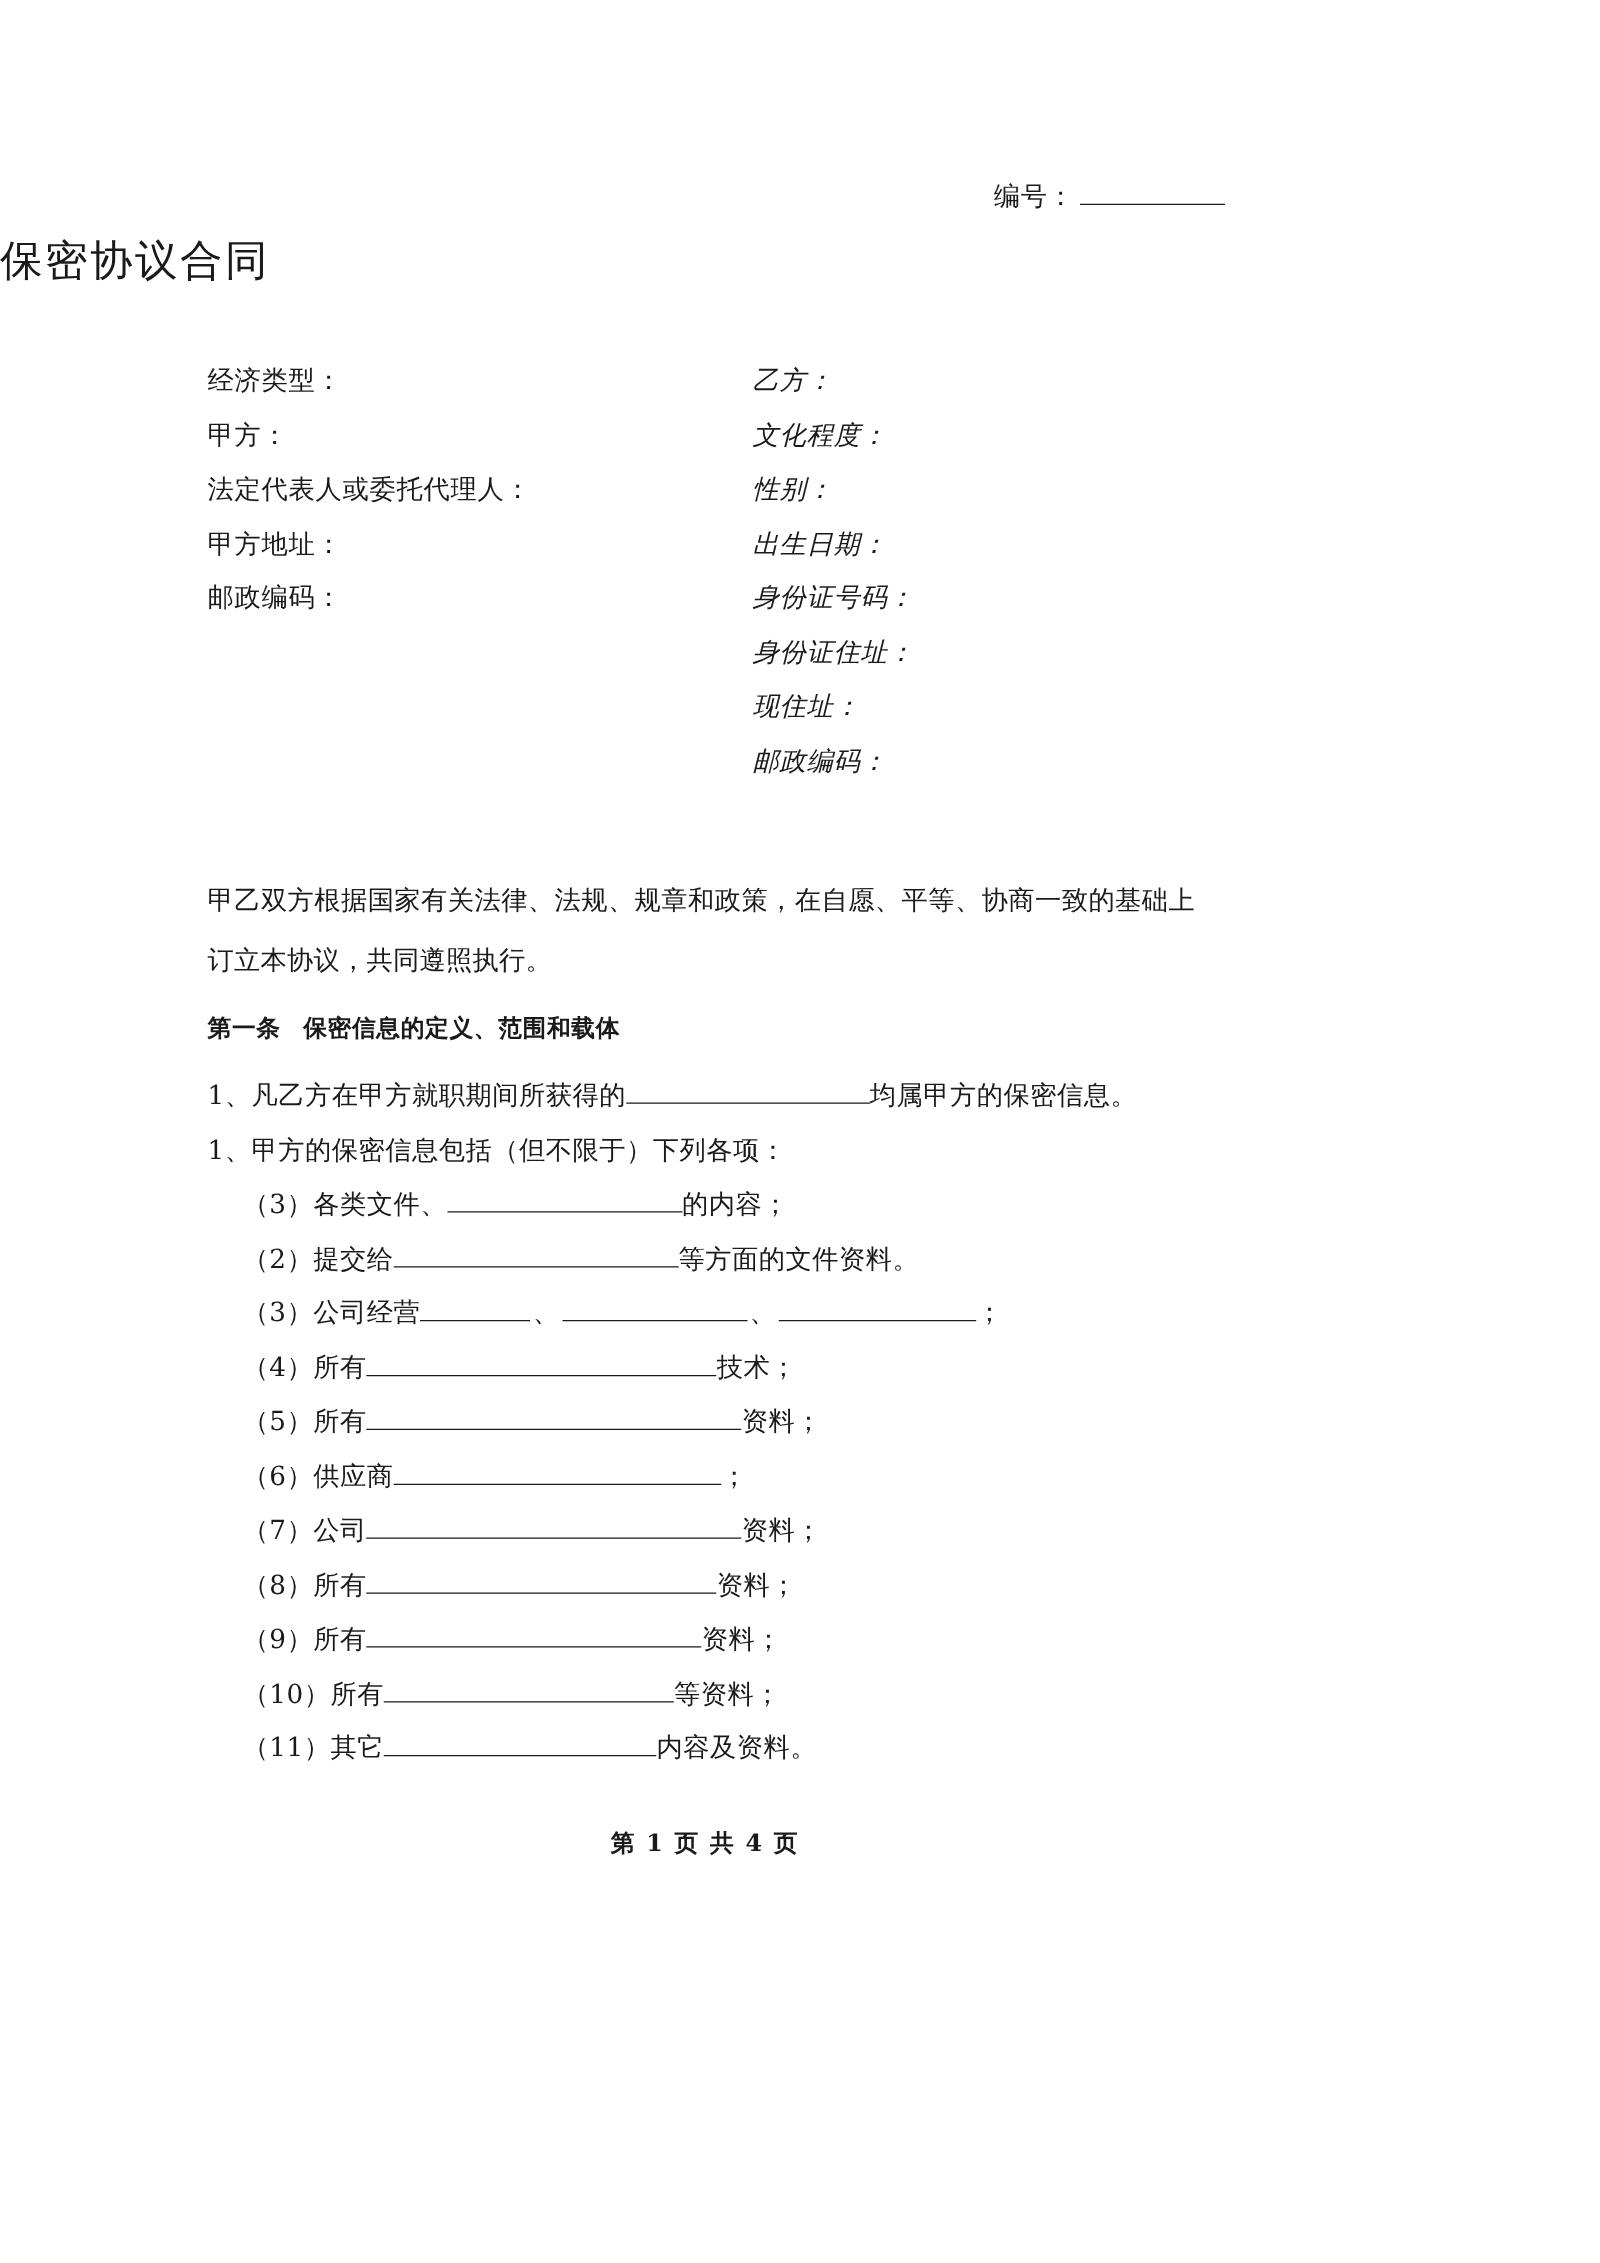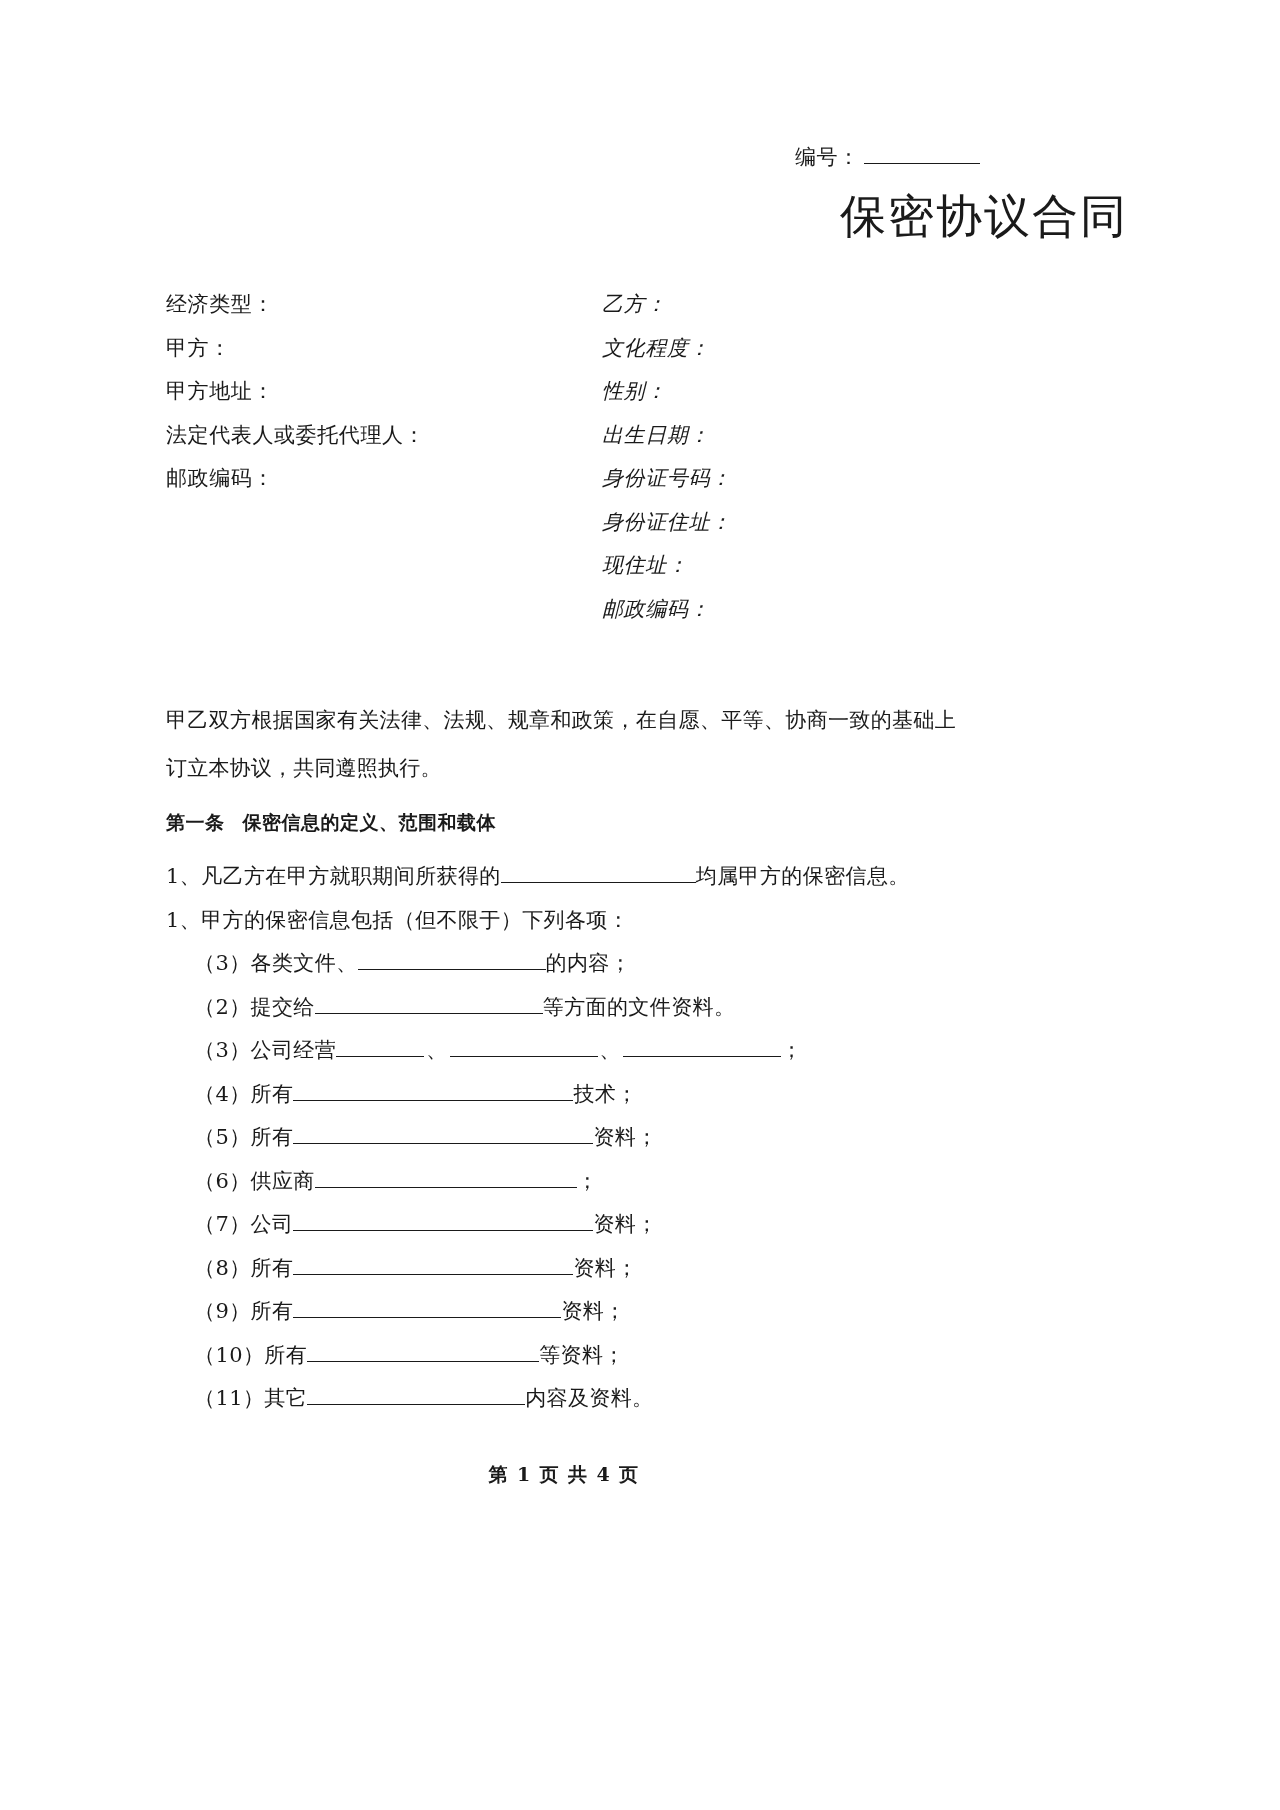--- a/index.html
+++ b/index.html
@@ -41,22 +41,22 @@
     margin-left: 4px;
     vertical-align: baseline;
   }
 
   
   .doc-title {
     position: absolute;
     left: 0;
     top: 186px;
     width: 1128px;
-    text-align: right;
-    font-size: 46px;
+    text-align: left;
+    font-size: 34px;
     letter-spacing: 2px;
     font-weight: normal;
     margin: 0;
   }
 
   
   .parties {
     position: absolute;
     left: 0;
     top: 283px;
@@ -146,22 +146,22 @@
   <div class="doc-number">
     <span>编号：</span><span class="blank-line"></span>
   </div>
 
   <h1 class="doc-title">保密协议合同</h1>
 
   <div class="parties">
     <div class="party-col left">
       <div class="party-line">经济类型：</div>
       <div class="party-line">甲方：</div>
+      <div class="party-line">法定代表人或委托代理人：</div>
       <div class="party-line">甲方地址：</div>
-      <div class="party-line">法定代表人或委托代理人：</div>
       <div class="party-line">邮政编码：</div>
     </div>
     <div class="party-col right">
       <div class="party-line">乙方：</div>
       <div class="party-line">文化程度：</div>
       <div class="party-line">性别：</div>
       <div class="party-line">出生日期：</div>
       <div class="party-line">身份证号码：</div>
       <div class="party-line">身份证住址：</div>
       <div class="party-line">现住址：</div>

